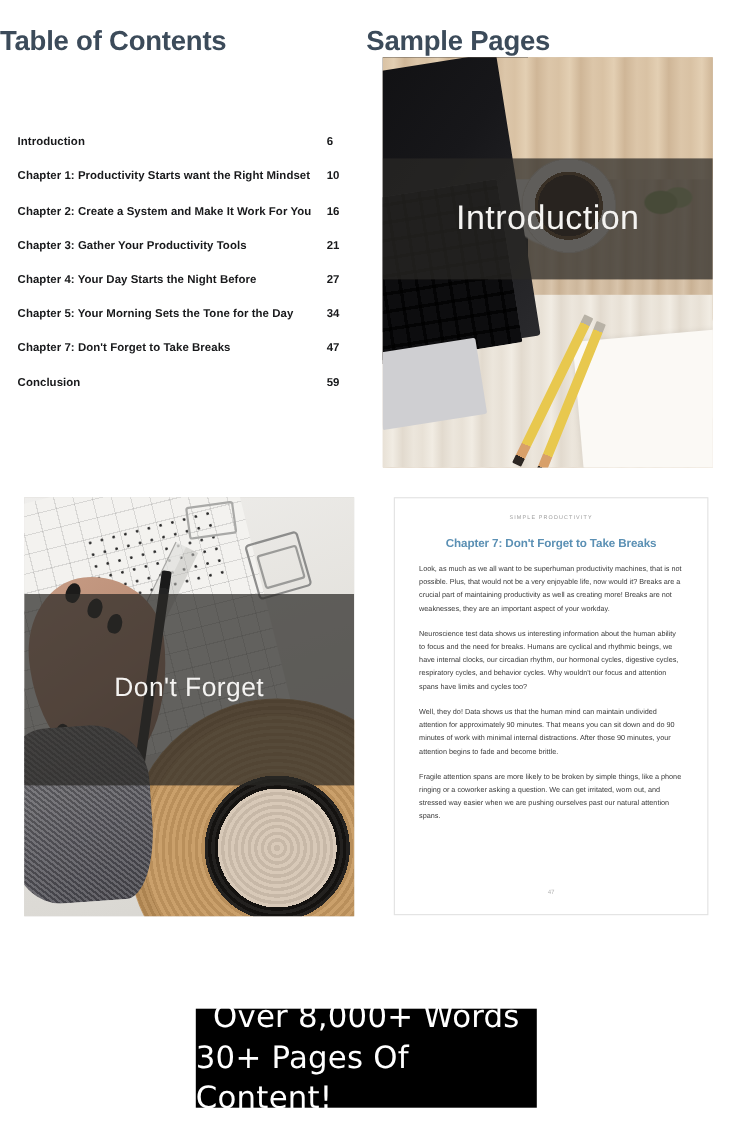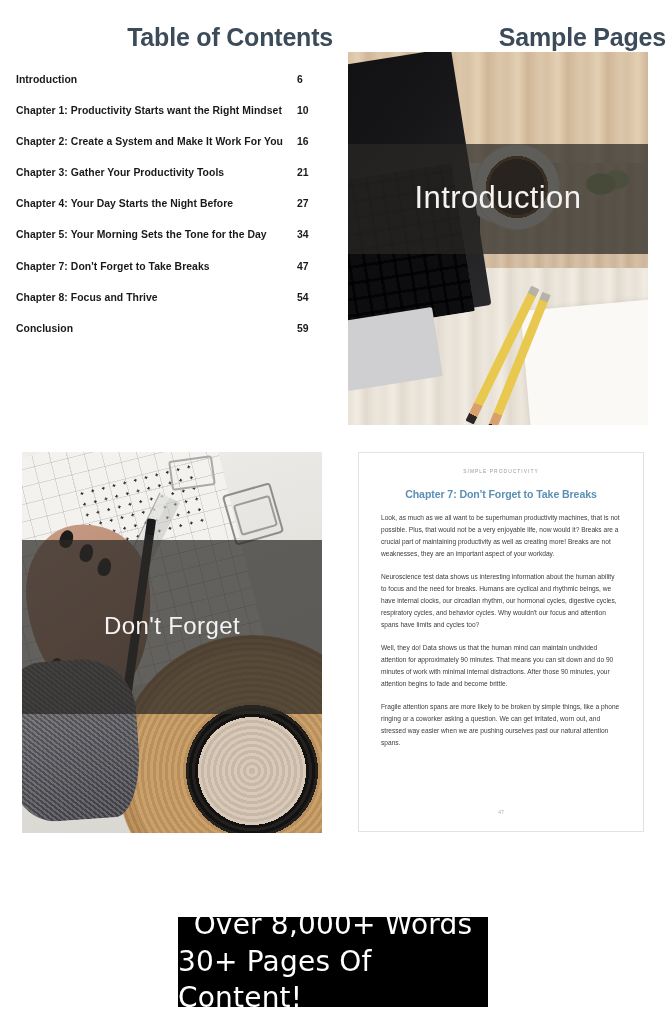--- a/index.html
+++ b/index.html
@@ -17,35 +17,35 @@
 
   
   .headings {
     display: flex;
     width: 666px;
     padding-top: 24px;
     box-sizing: border-box;
   }
   .heading-cell {
     flex: 0 0 50%;
-    text-align: right;
+    text-align: left;
   }
   .section-heading {
     font-size: 25px;
     font-weight: bold;
     color: #3c4b5a;
     letter-spacing: -0.2px;
     line-height: 1.1;
   }
 
   
   .row1 {
     display: flex;
     width: 666px;
-    align-items: flex-start;
+    align-items: center;
   }
   .toc-col {
     flex: 0 0 333px;
     box-sizing: border-box;
     padding: 22px 18px 0 16px;
   }
   .toc-list { width: 100%; }
   .toc-row {
     display: flex;
     align-items: baseline;
@@ -442,24 +442,20 @@
           <div class="toc-title">Chapter 4: Your Day Starts the Night Before</div>
           <div class="toc-page">27</div>
         </div>
         <div class="toc-row">
           <div class="toc-title">Chapter 5: Your Morning Sets the Tone for the Day</div>
           <div class="toc-page">34</div>
         </div>
         <div class="toc-row">
           <div class="toc-title">Chapter 7: Don't Forget to Take Breaks</div>
           <div class="toc-page">47</div>
-        </div>
-        <div class="toc-row">
-          <div class="toc-title">Chapter 8: Focus and Thrive</div>
-          <div class="toc-page">54</div>
         </div>
         <div class="toc-row">
           <div class="toc-title">Conclusion</div>
           <div class="toc-page">59</div>
         </div>
       </div>
   </div>
 
   <div class="sample-col">
     <div class="photo photo-intro">

